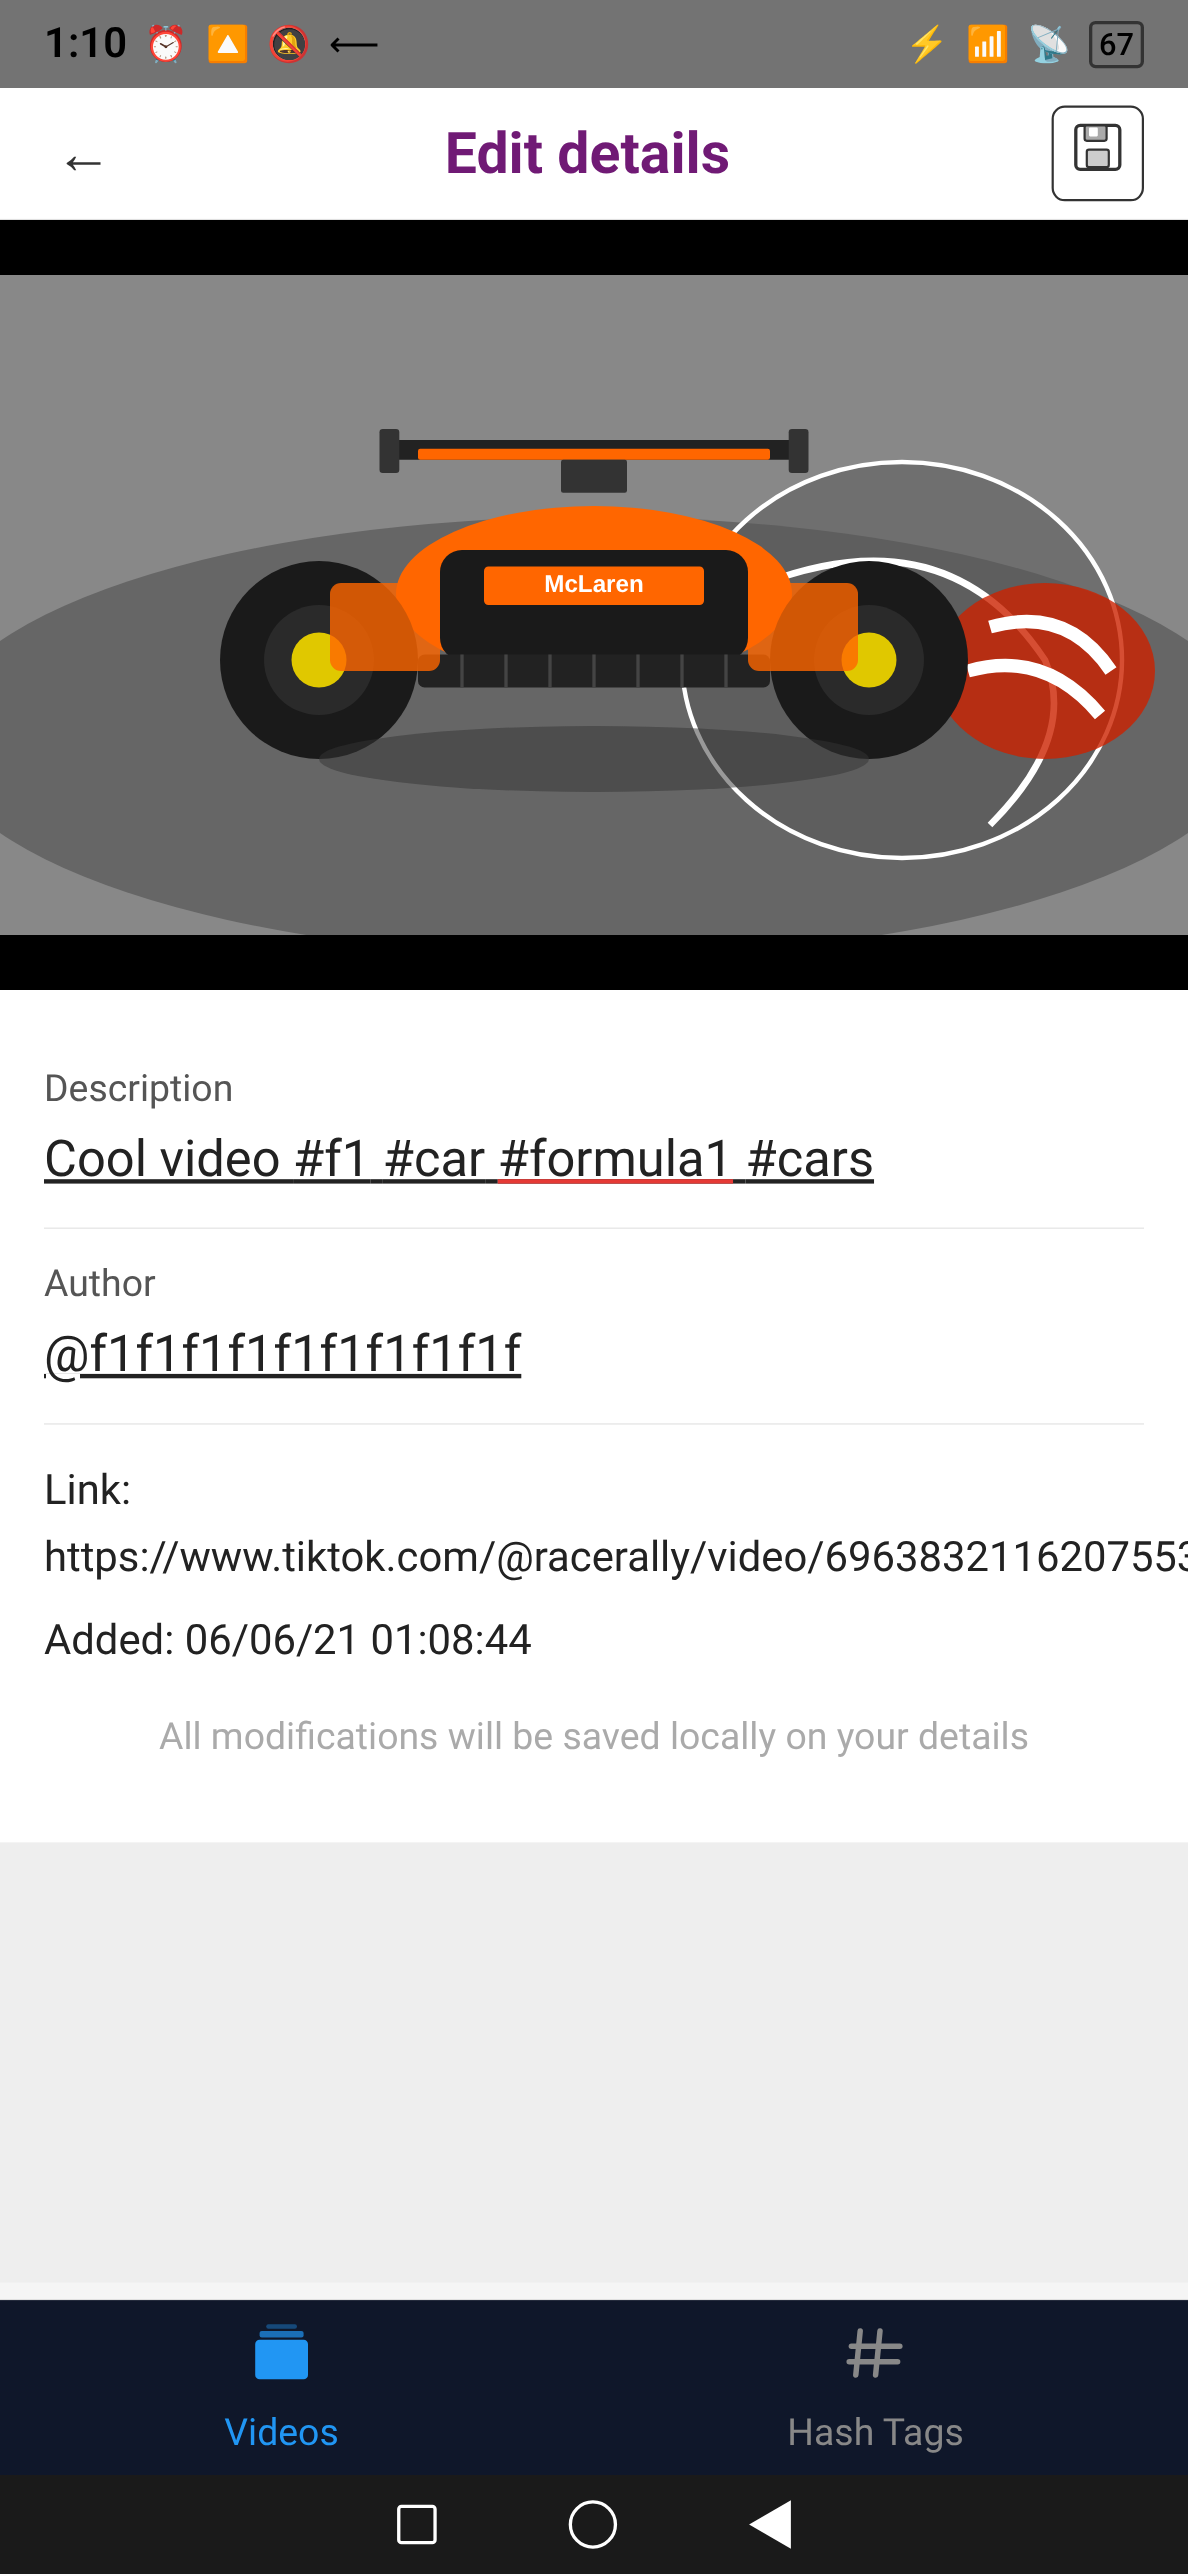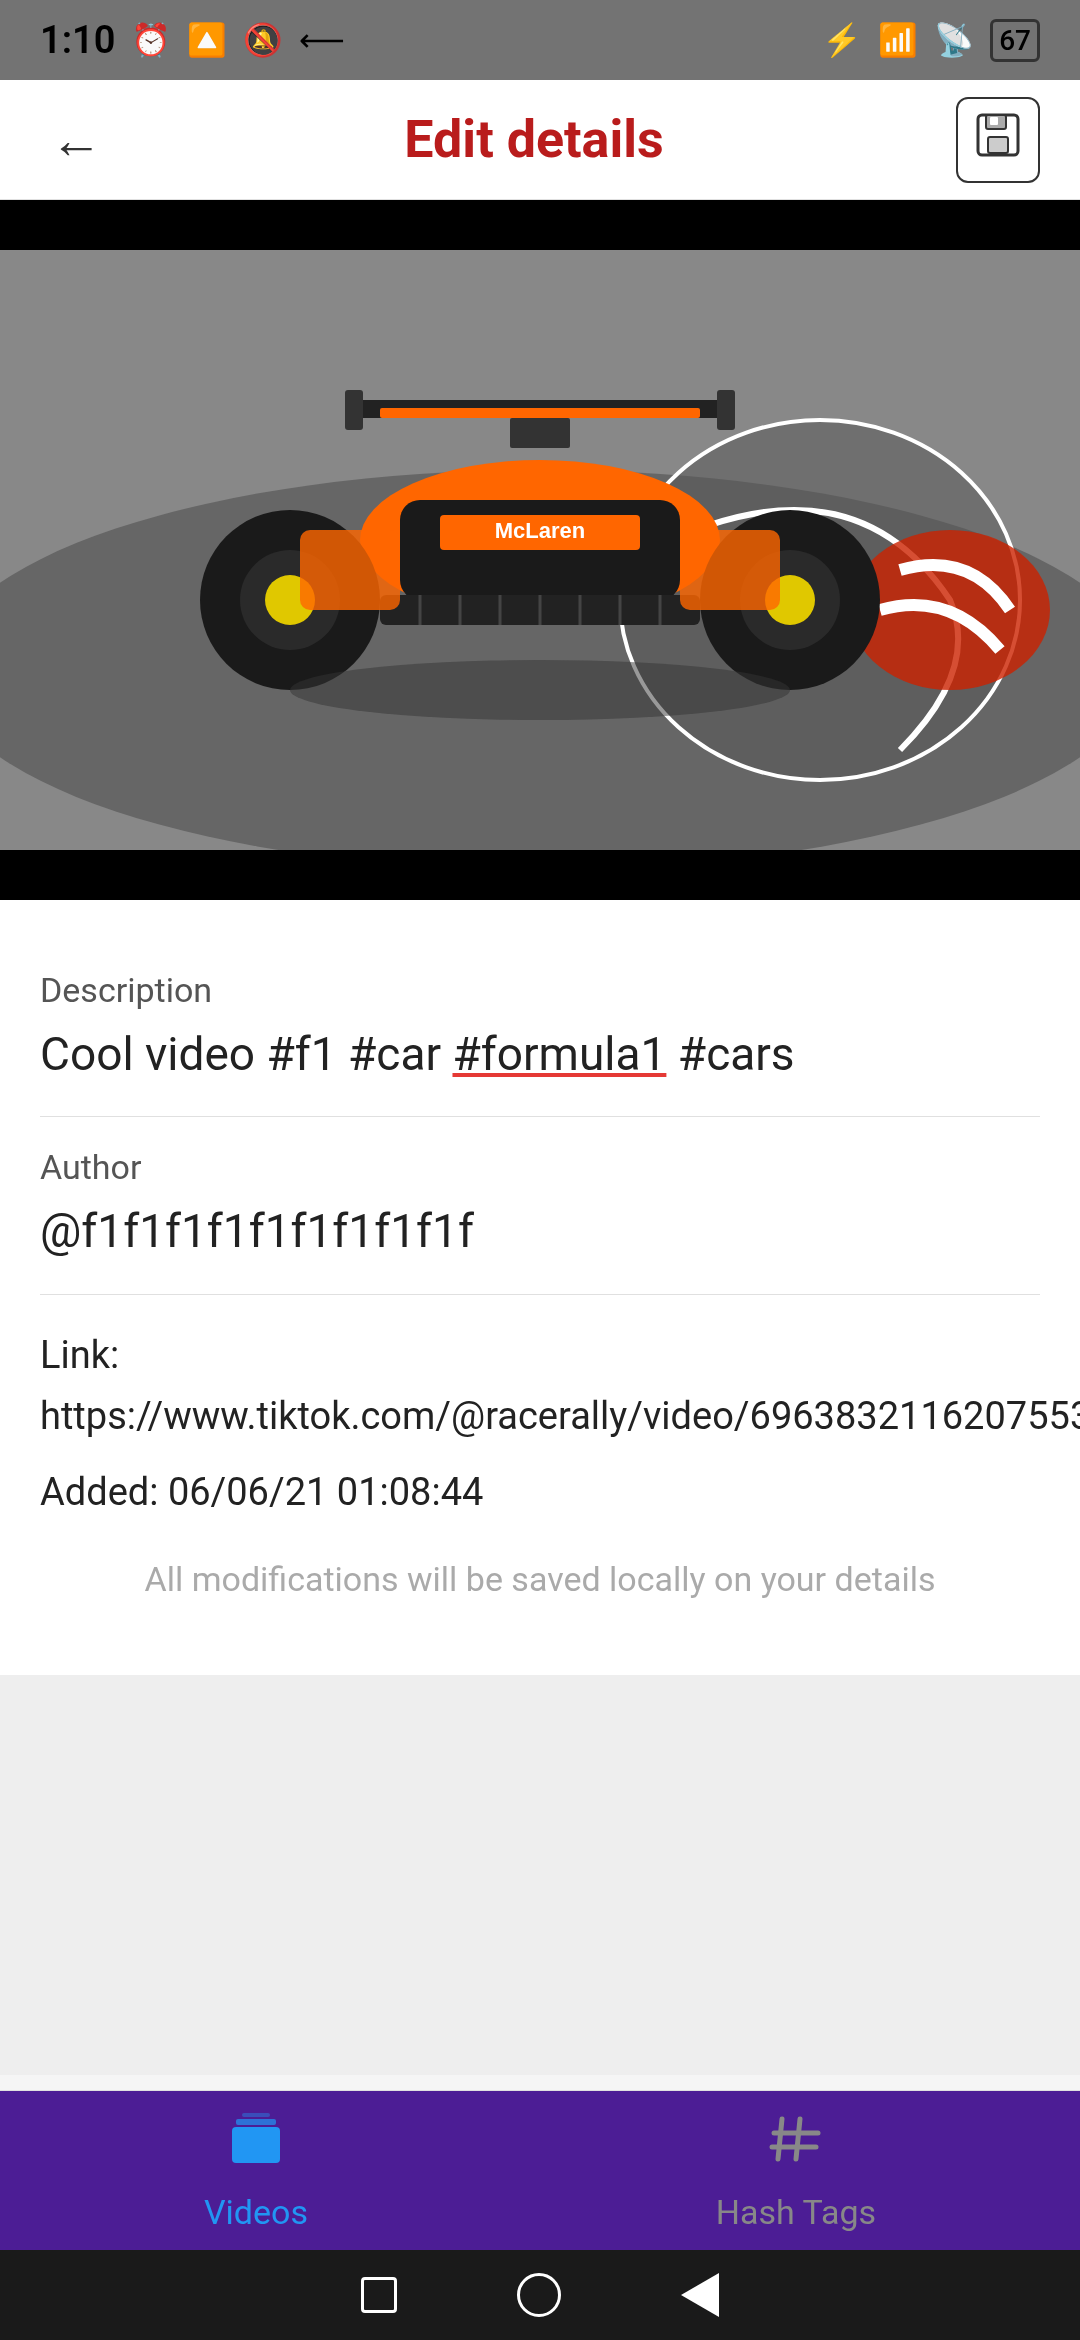--- a/index.html
+++ b/index.html
@@ -55,21 +55,21 @@
       background: #fff;
       display: flex;
       align-items: center;
       justify-content: space-between;
       padding: 0 40px;
       border-bottom: 1px solid #e0e0e0;
     }
     .app-bar-title {
       font-size: 52px;
       font-weight: 700;
-      color: #b91c1c;
+      color: #701a75;
     }
     .back-btn {
       background: none;
       border: none;
       cursor: pointer;
       font-size: 52px;
       color: #333;
       padding: 10px;
     }
     .save-btn {
@@ -115,20 +115,21 @@
     }
     .field-label {
       font-size: 34px;
       color: #555;
       margin-bottom: 12px;
     }
     .field-value {
       font-size: 46px;
       color: #222;
       line-height: 1.4;
+      text-decoration: underline;
     }
     .field-value .hashtag {
       color: #222;
     }
     .field-value .hashtag-link {
       color: #222;
       text-decoration: underline;
       text-decoration-color: #e53935;
     }
 
@@ -153,21 +154,21 @@
     
     .gray-space {
       background: #eeeeee;
       flex: 1;
       min-height: 400px;
     }
 
     
     .bottom-nav {
       height: 160px;
-      background: #4c1d95;
+      background: #0f172a;
       display: flex;
       align-items: center;
       justify-content: space-around;
       border-top: 1px solid #e0e0e0;
       position: fixed;
       bottom: 90px;
       width: 1080px;
     }
     .nav-item {
       display: flex;

